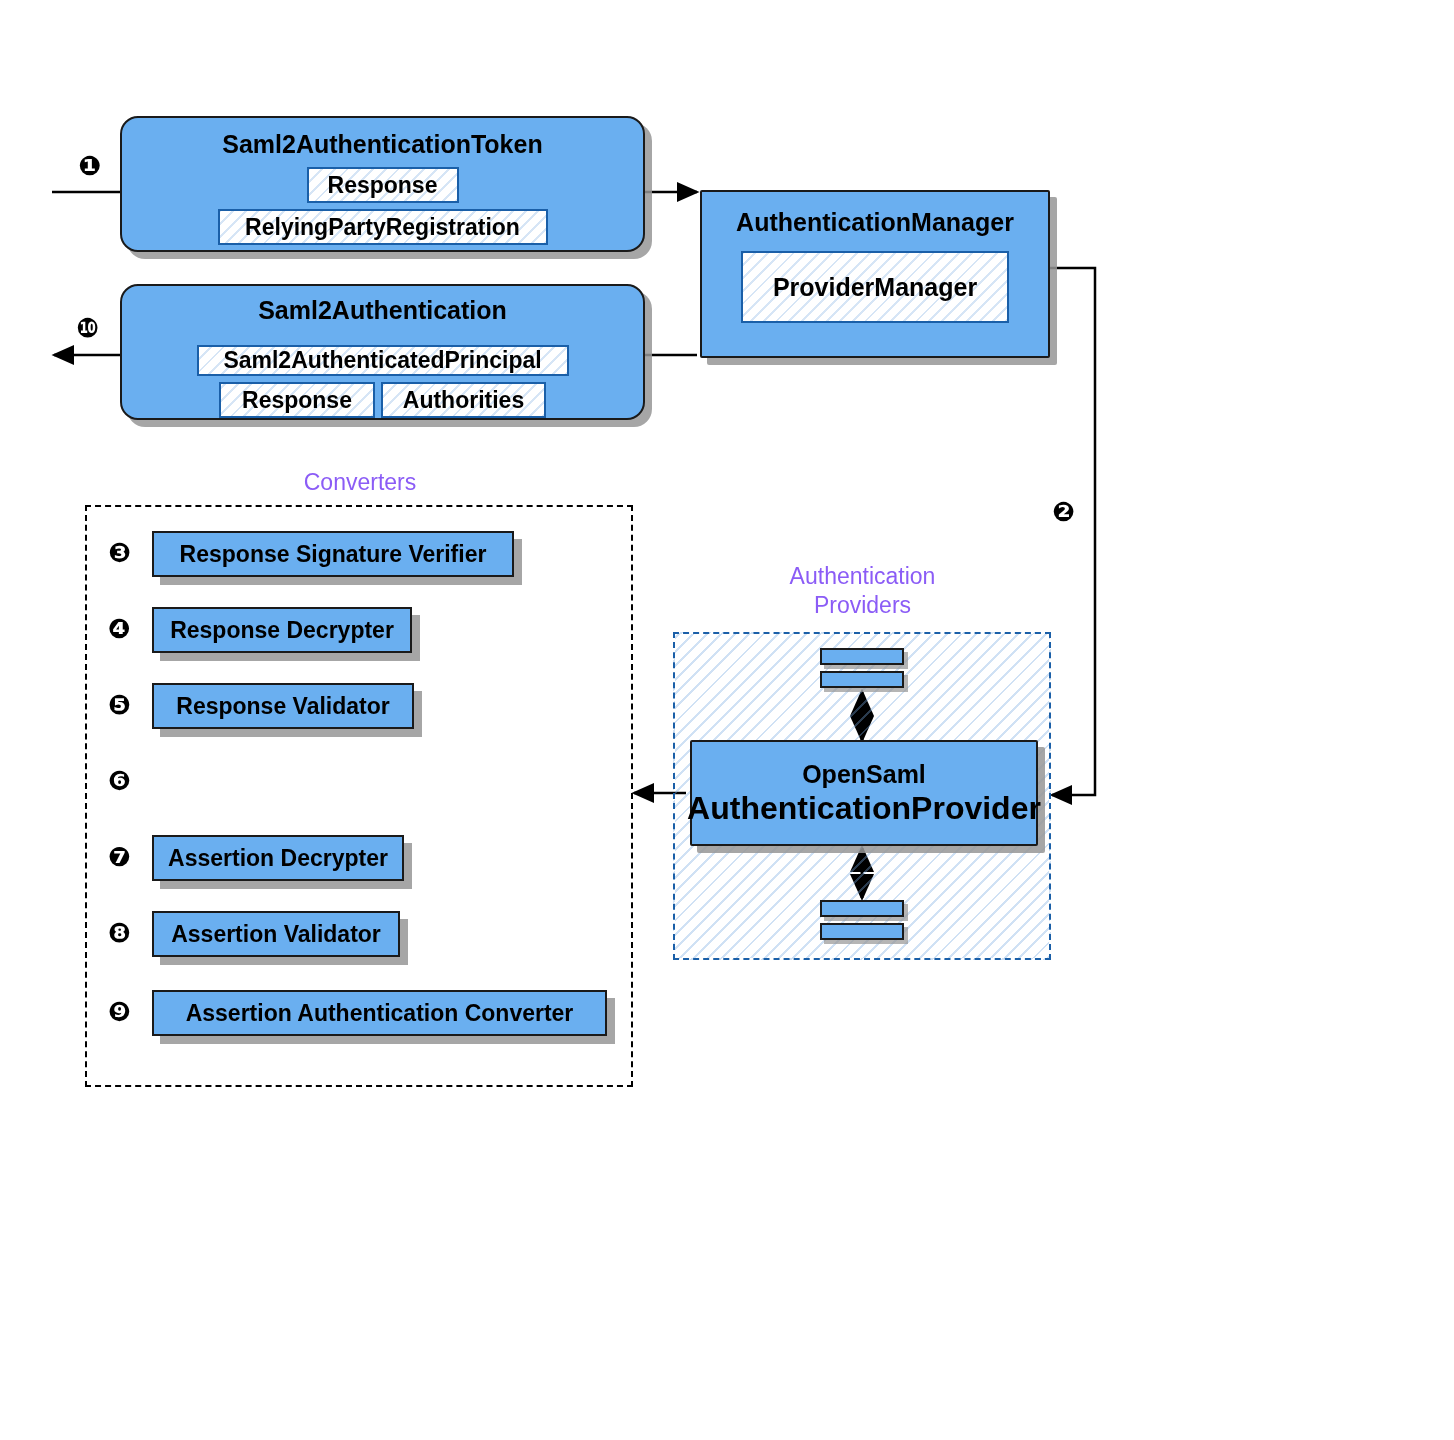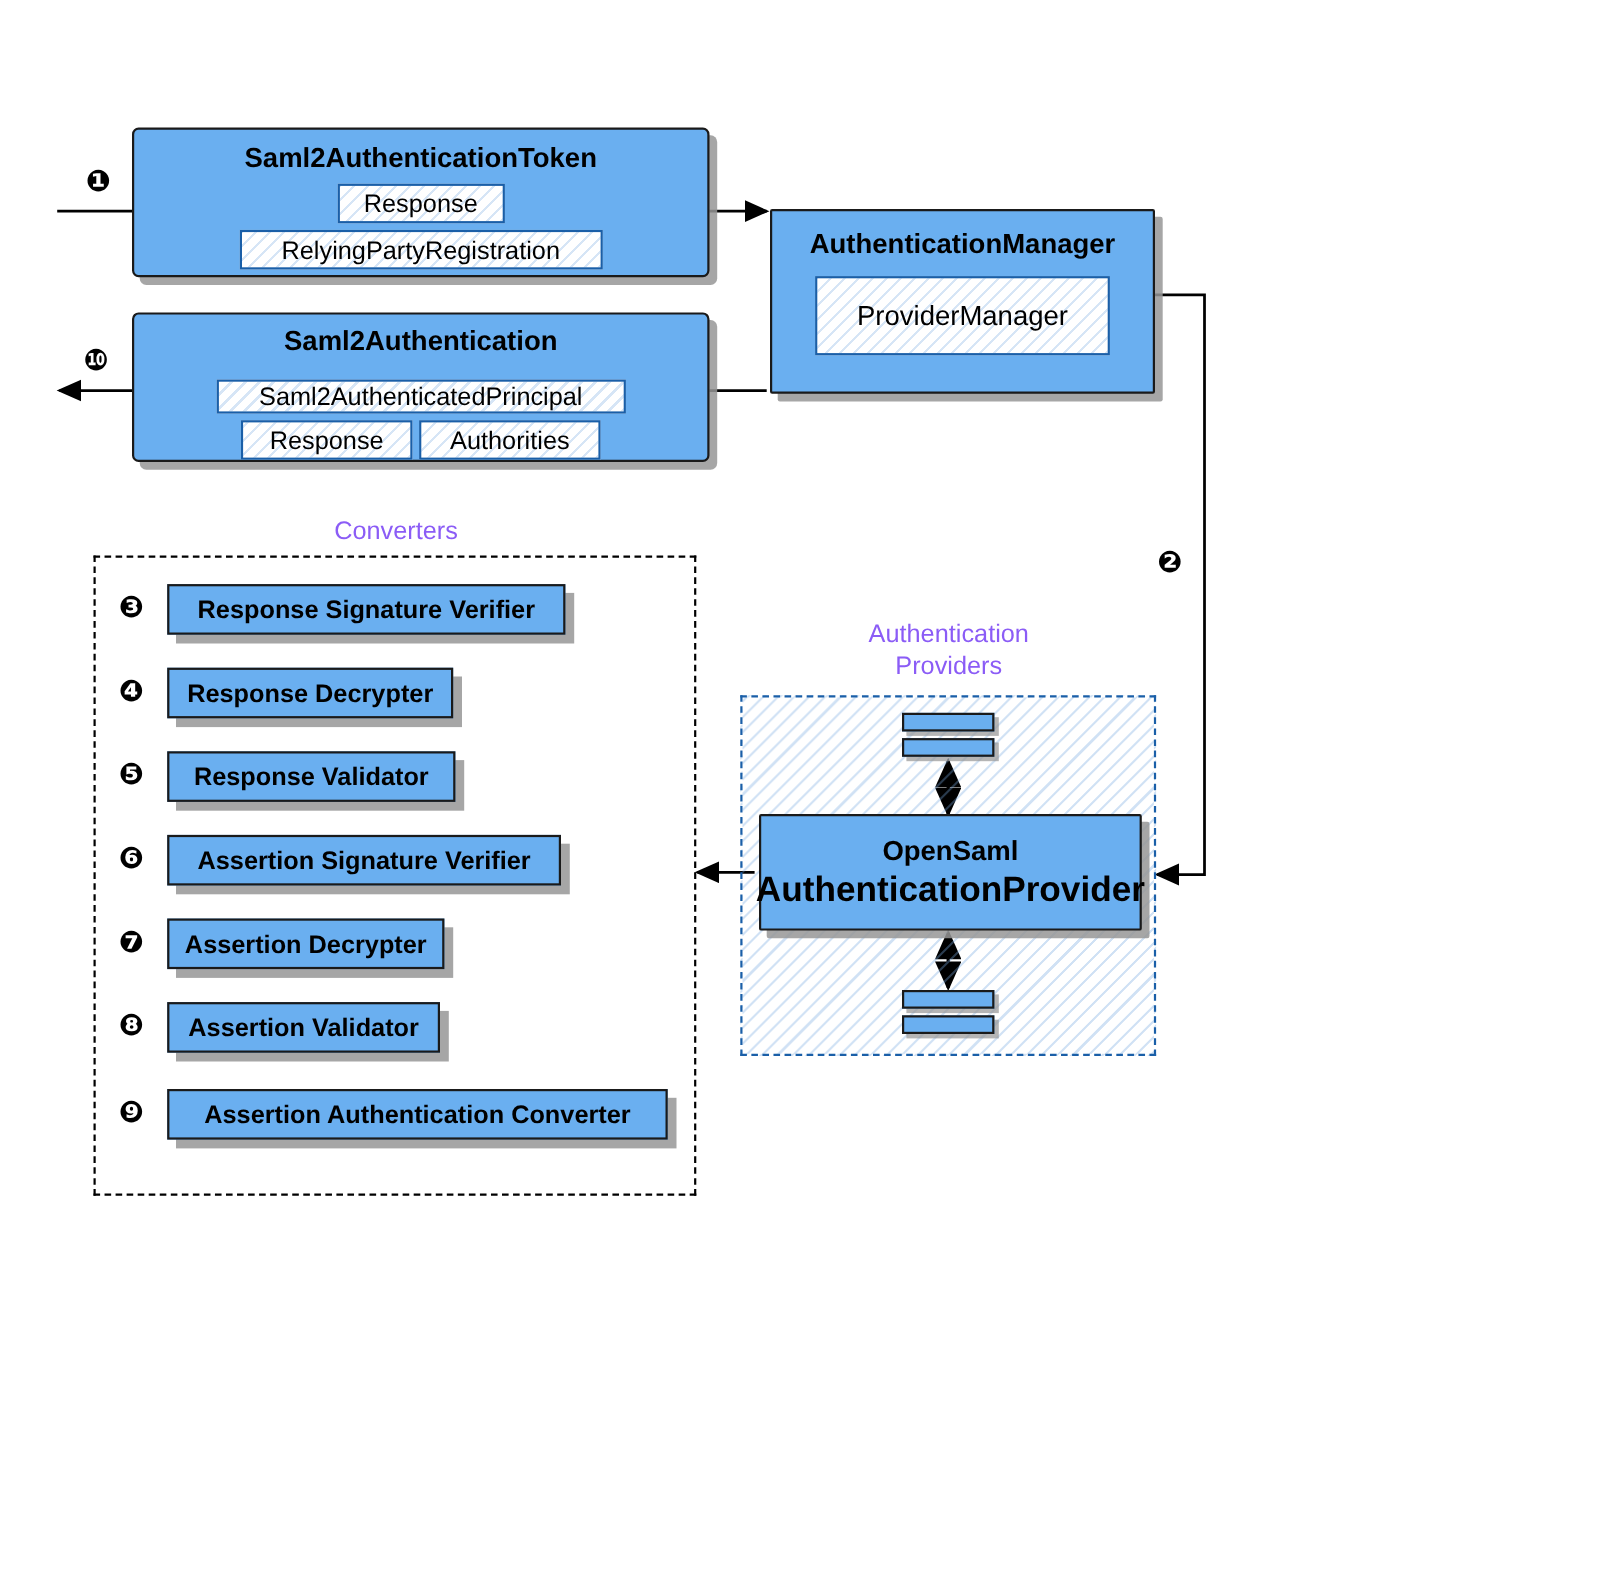--- a/index.html
+++ b/index.html
@@ -26,28 +26,28 @@
     box-sizing: border-box;
     color: #000;
     font-weight: bold;
     display: flex;
     align-items: center;
     justify-content: center;
     text-align: center;
     box-shadow: 7px 7px 0 0 rgba(150,150,150,0.85);
   }
   .rounded {
-    border-radius: 6px;
+    border-radius: 18px;
   }
   .inner-label {
     background: #ffffff;
     border: 2px solid #1a5fa8;
     box-sizing: border-box;
     color: #000;
-    font-weight: normal;
+    font-weight: bold;
     display: flex;
     align-items: center;
     justify-content: center;
     text-align: right;
     background-image: repeating-linear-gradient(
         -45deg,
         rgba(120,170,225,0.30) 0px,
         rgba(120,170,225,0.30) 2px,
         rgba(255,255,255,0) 2px,
         rgba(255,255,255,0) 9px);
@@ -188,21 +188,20 @@
   <div class="abs step-badge" style="left:108px; top:539px;">❸</div>
   <div class="abs conv-box" style="left:152px; top:531px; width:362px; height:46px;">Response Signature Verifier</div>
 
   <div class="abs step-badge" style="left:108px; top:615px;">❹</div>
   <div class="abs conv-box" style="left:152px; top:607px; width:260px; height:46px;">Response Decrypter</div>
 
   <div class="abs step-badge" style="left:108px; top:691px;">❺</div>
   <div class="abs conv-box" style="left:152px; top:683px; width:262px; height:46px;">Response Validator</div>
 
   <div class="abs step-badge" style="left:108px; top:767px;">❻</div>
-  <div class="abs conv-box" style="left:152px; top:759px; width:358px; height:46px;">Assertion Signature Verifier</div>
 
   <div class="abs step-badge" style="left:108px; top:843px;">❼</div>
   <div class="abs conv-box" style="left:152px; top:835px; width:252px; height:46px;">Assertion Decrypter</div>
 
   <div class="abs step-badge" style="left:108px; top:919px;">❽</div>
   <div class="abs conv-box" style="left:152px; top:911px; width:248px; height:46px;">Assertion Validator</div>
 
   <div class="abs step-badge" style="left:108px; top:998px;">❾</div>
   <div class="abs conv-box" style="left:152px; top:990px; width:455px; height:46px;">Assertion Authentication Converter</div>
 

